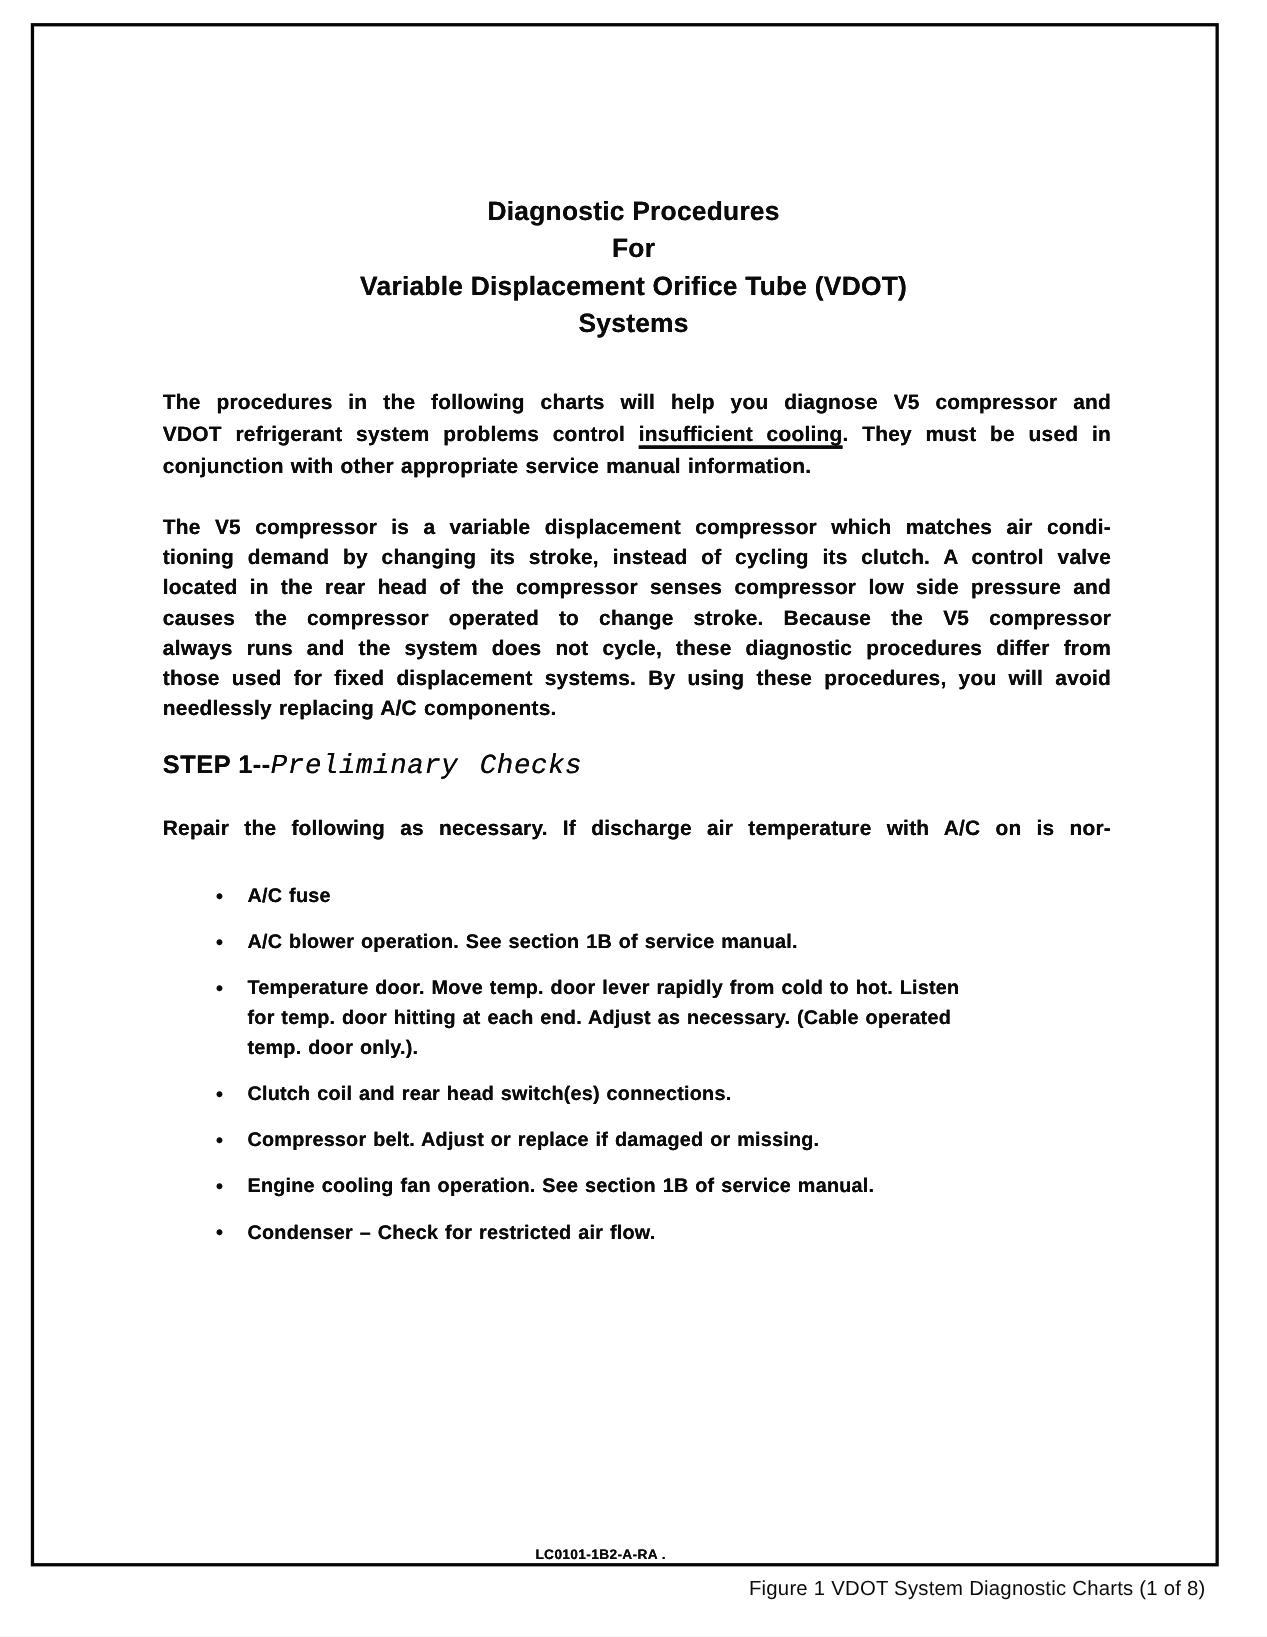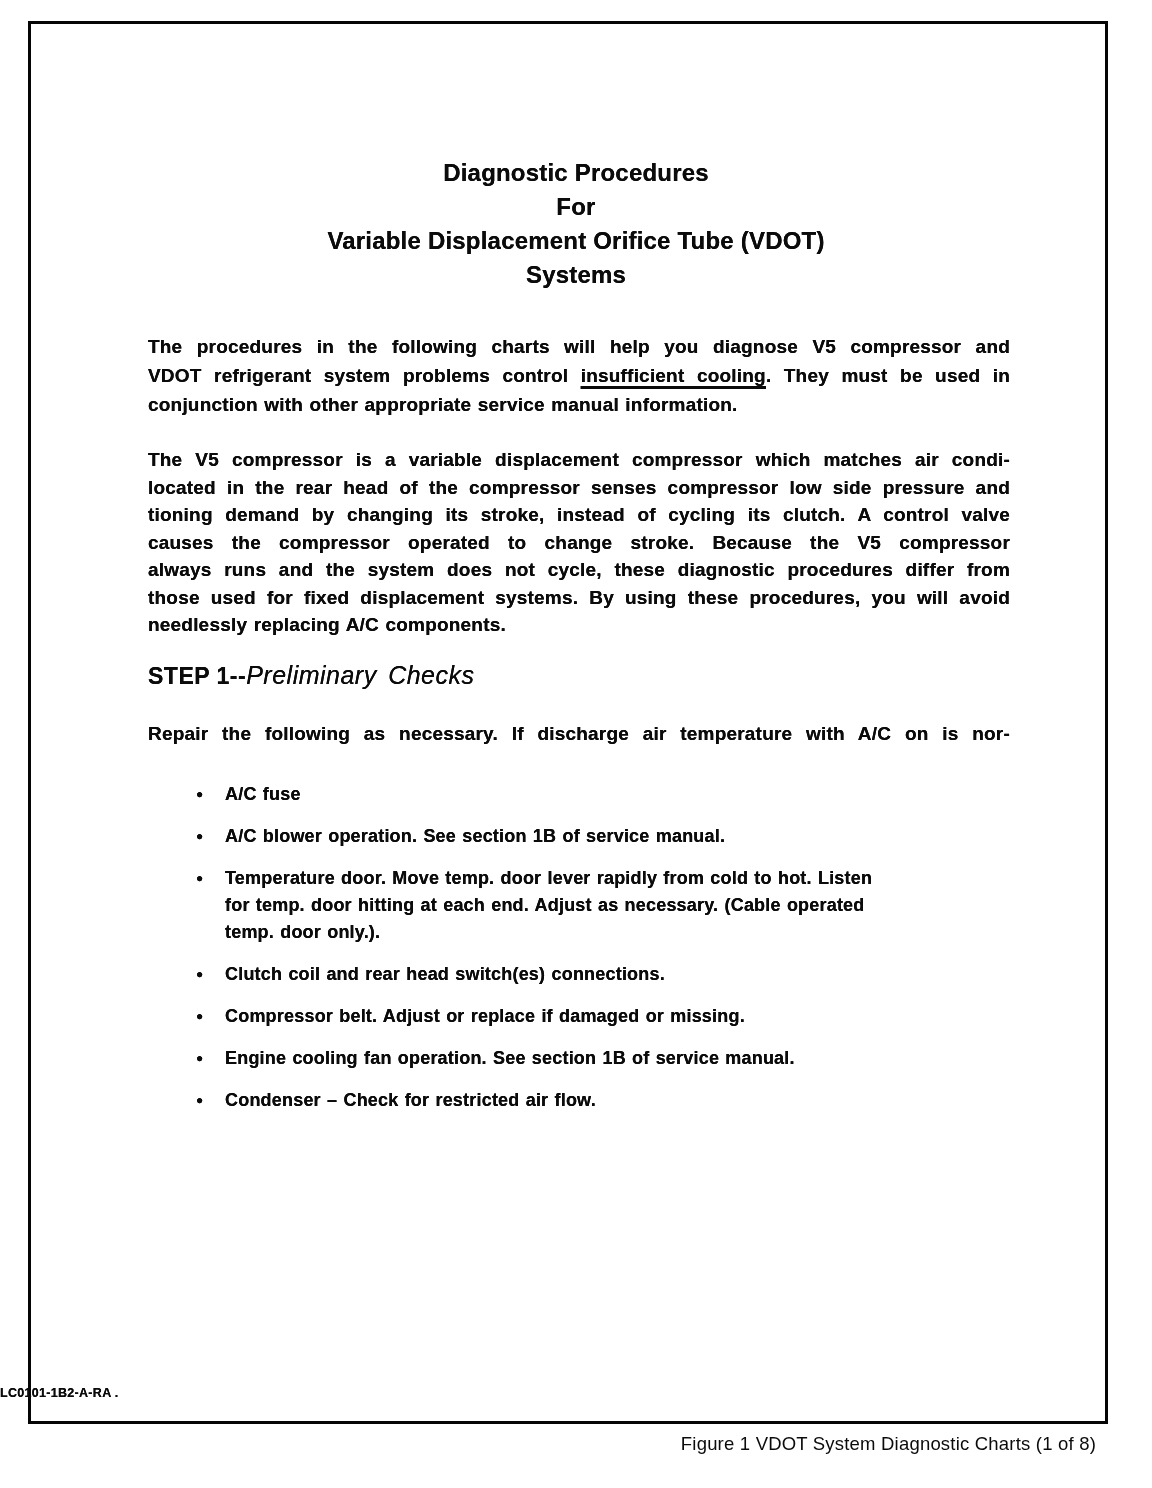--- a/index.html
+++ b/index.html
@@ -15,21 +15,21 @@
   .frame {
     position: absolute;
     left: 28px;
     top: 21px;
     width: 1080px;
     height: 1403px;
     box-sizing: border-box;
     border: 3px solid #050505;
   }
   
-  .ink { text-shadow: 0 0 0.5px #000; }
+  .ink { text-shadow: 0 0 0.5px #000; margin-top: 20px; }
 
   .title-block {
     position: absolute;
     left: 0;
     top: 156px;
     width: 1152px;
     text-align: center;
     font-size: 24px;
     font-weight: 700;
     line-height: 34px;
@@ -68,21 +68,21 @@
     left: 148px;
     top: 660px;
     font-size: 23px;
     line-height: 30px;
   }
   .step-label, .step-sep {
     font-weight: 700;
     letter-spacing: 0.5px;
   }
   .step-title {
-    font-family: Liberation Sans, sans-serif;
+    font-family: Liberation Mono, monospace;
     font-style: italic;
     font-weight: 400;
     font-size: 25px;
     letter-spacing: 0.5px;
     word-spacing: 4px;
   }
 
   .bullet-list {
     position: absolute;
     left: 148px;
@@ -108,21 +108,21 @@
     letter-spacing: 0.2px;
     word-spacing: 1px;
     white-space: pre-line;
   }
 
   .doc-code {
     position: absolute;
     top: 1386px;
     left: 0;
     width: 1092px;
-    text-align: left;
+    text-align: center;
     font-size: 12.5px;
     font-weight: 700;
     letter-spacing: 0.3px;
   }
 
   .figure-caption {
     position: absolute;
     top: 1433px;
     left: 0;
     width: 1096px;
@@ -149,22 +149,22 @@
   <div class="body-text para1 ink">
     <div class="jline">The procedures in the following charts will help you diagnose V5 compressor and</div>
     <div class="jline">
       <span>VDOT refrigerant system problems control </span><span class="underlined">insufficient cooling</span><span>. They must be used in</span>
     </div>
     <div class="lline">conjunction with other appropriate service manual information.</div>
   </div>
 
   <div class="body-text para2 ink">
     <div class="jline">The V5 compressor is a variable displacement compressor which matches air condi-</div>
+    <div class="jline">tioning demand by changing its stroke, instead of cycling its clutch. A control valve</div>
     <div class="jline">located in the rear head of the compressor senses compressor low side pressure and</div>
-    <div class="jline">tioning demand by changing its stroke, instead of cycling its clutch. A control valve</div>
     <div class="jline">causes the compressor operated to change stroke. Because the V5 compressor</div>
     <div class="jline">always runs and the system does not cycle, these diagnostic procedures differ from</div>
     <div class="jline">those used for fixed displacement systems. By using these procedures, you will avoid</div>
     <div class="lline">needlessly replacing A/C components.</div>
   </div>
 
   <div class="step-heading ink">
     <span class="step-label">STEP 1</span><span class="step-sep">--</span><span class="step-title">Preliminary Checks</span>
   </div>
 

